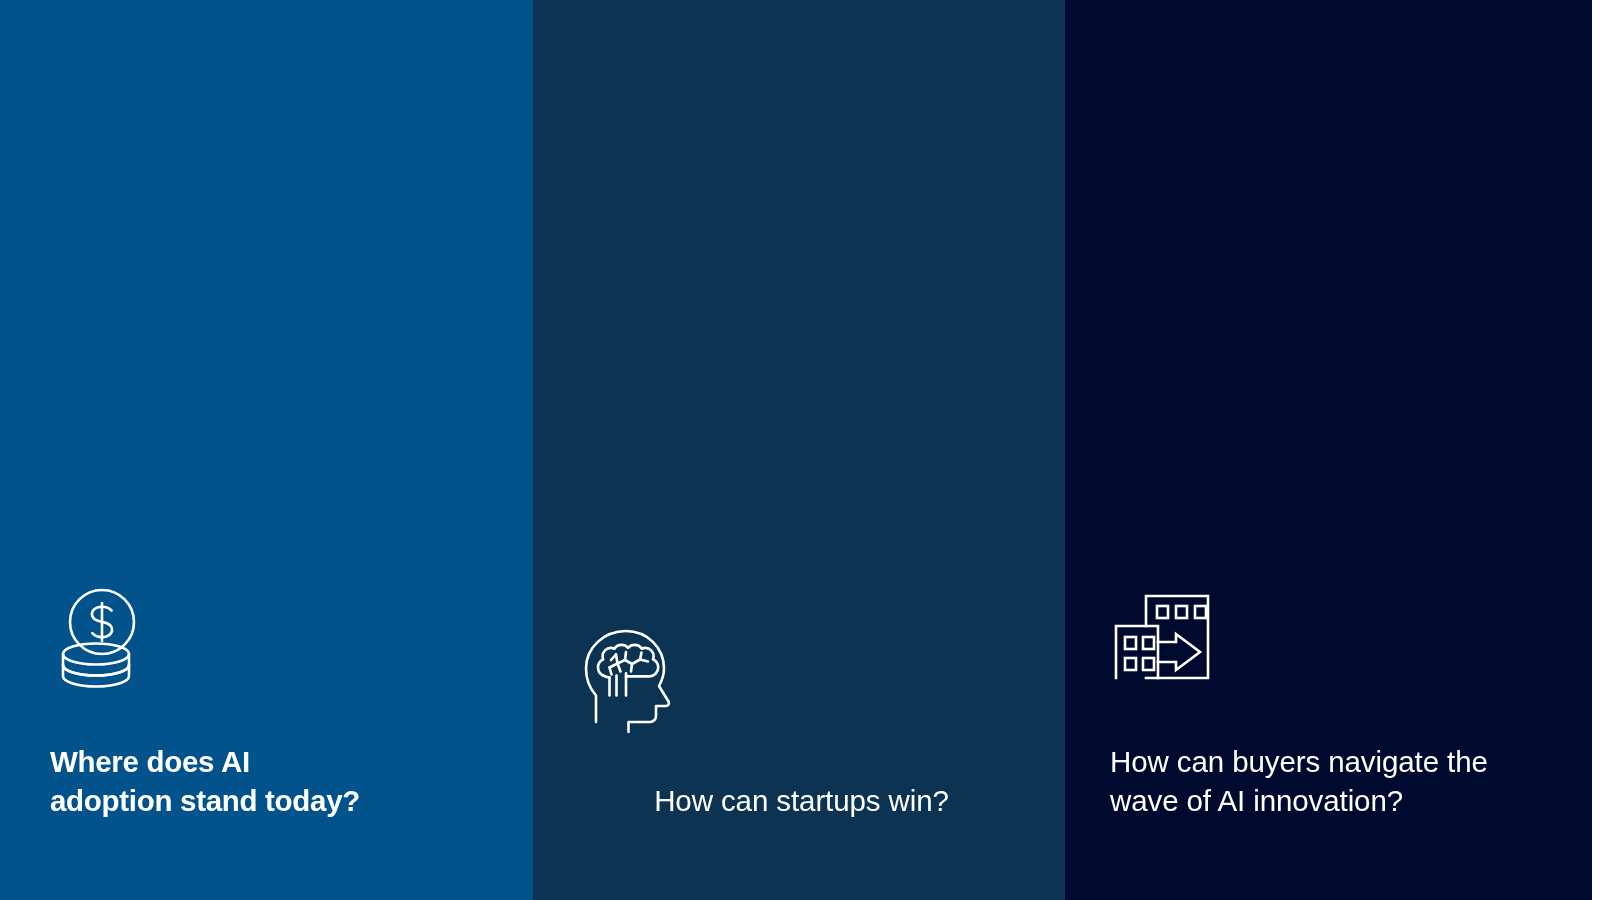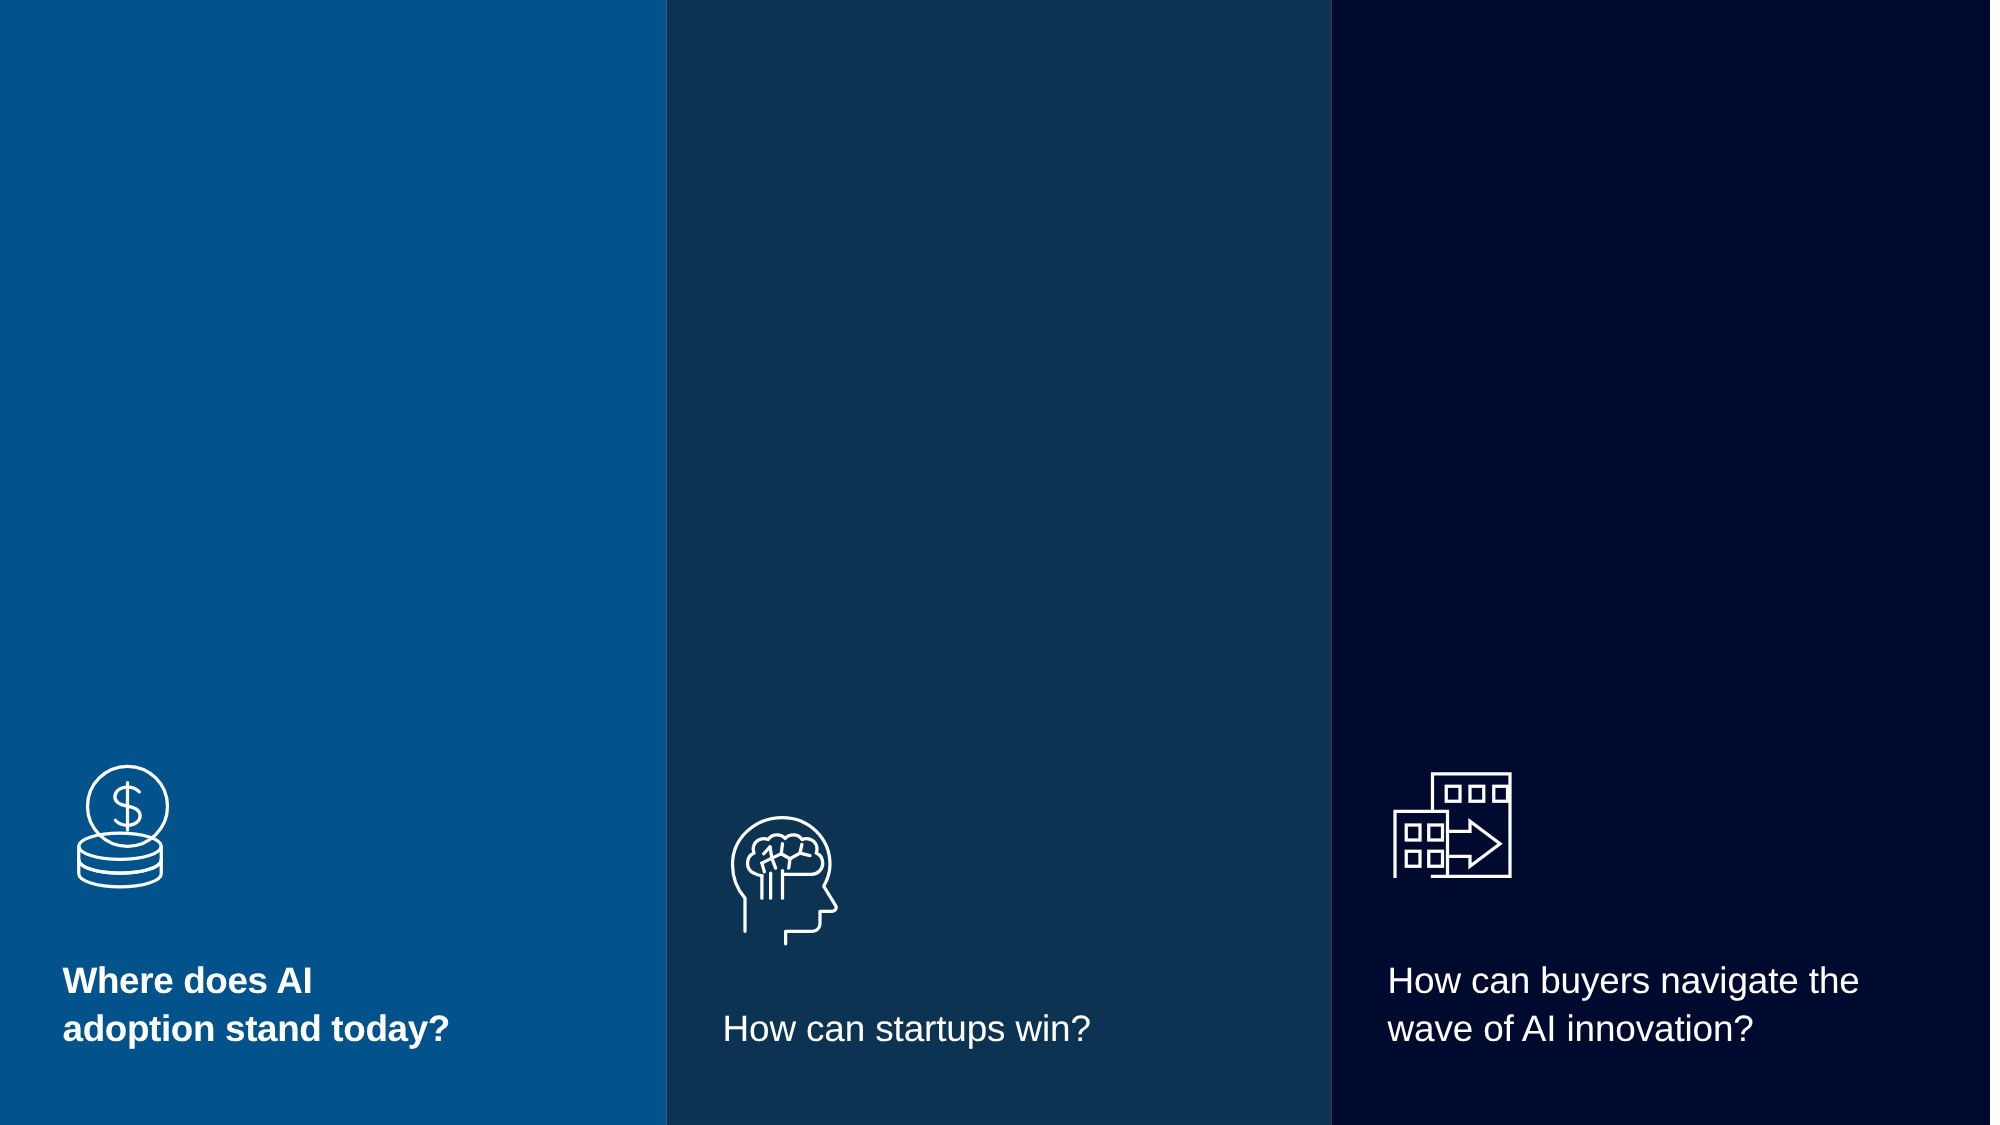--- a/index.html
+++ b/index.html
@@ -22,29 +22,29 @@
     align-items: stretch;
   }
 
   .panel {
     position: relative;
     height: 900px;
     overflow: hidden;
   }
 
   .panel-1 { width: 533px; }
-  .panel-2 { width: 532px; }
+  .panel-2 { width: 532px; text-align: center; }
   .panel-3 { width: 527px; }
 
   .panel-inner {
     position: absolute;
     left: 0;
     bottom: 0;
     width: 100%;
-    padding: 0 0 57px 0;
+    padding: 0 0 80px 0;
   }
 
   .icon-wrap {
     display: block;
     margin-left: 50px;
     margin-bottom: 48px;
     width: 110px;
     height: 110px;
   }
 

